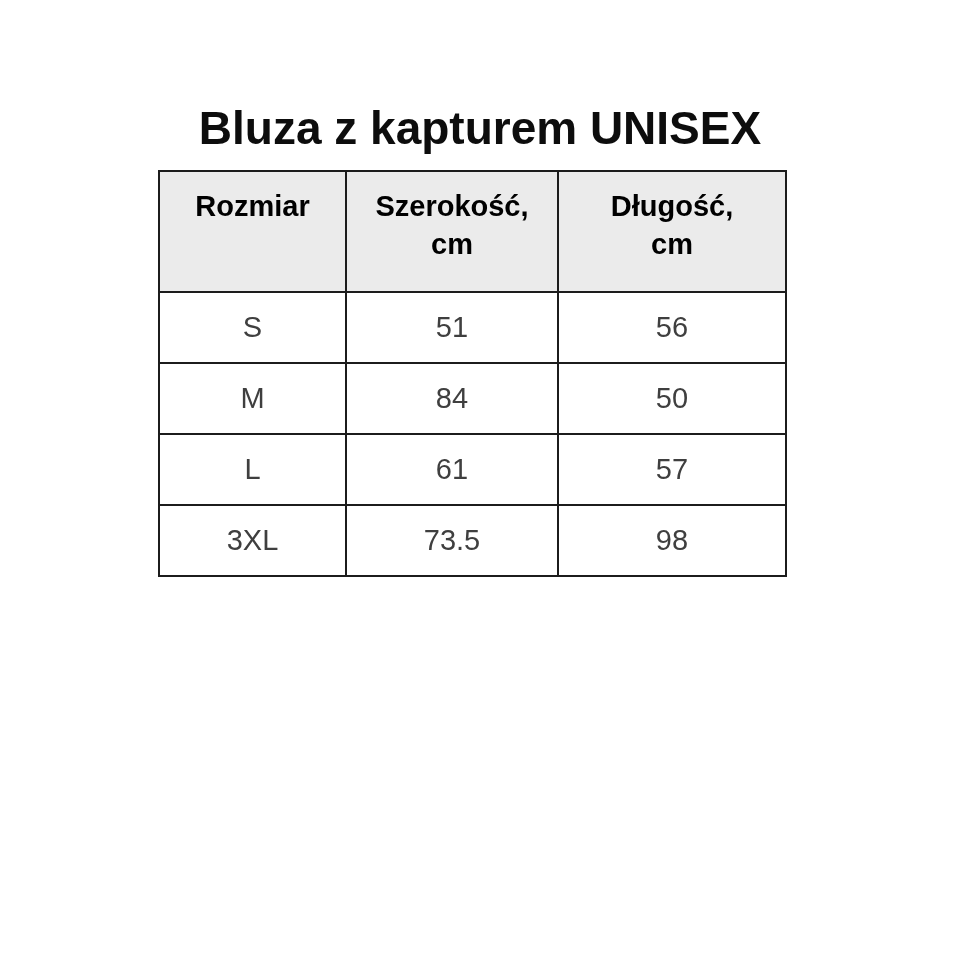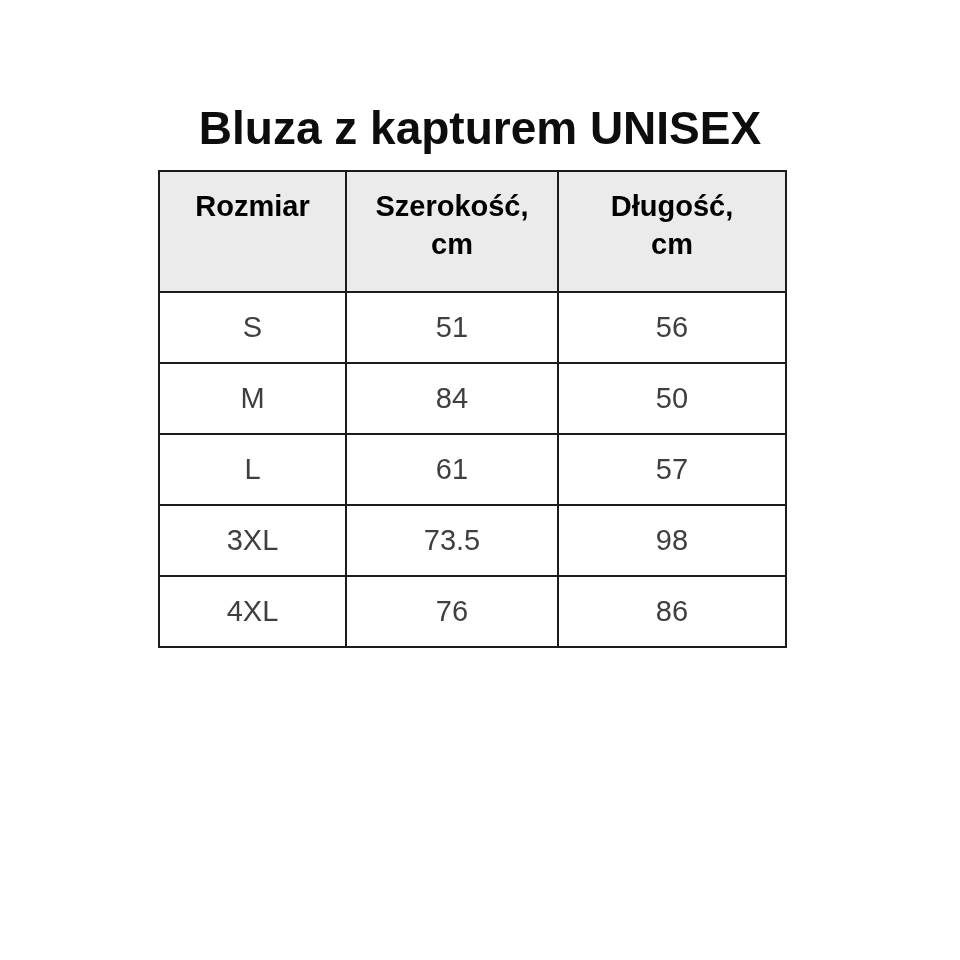--- a/index.html
+++ b/index.html
@@ -123,25 +123,20 @@
         <tr>
           <td>L</td>
           <td>61</td>
           <td>57</td>
         </tr>
         <tr>
           <td>3XL</td>
           <td>73.5</td>
           <td>98</td>
         </tr>
-        <tr>
-          <td>4XL</td>
-          <td>76</td>
-          <td>86</td>
-        </tr>
       </tbody>
   </table>
 
   <div class="care-icons">
 
     <div class="care-icon">
       <svg width="78" height="78" viewBox="0 0 100 100">
         <path class="stroke" stroke-width="6.5" d="M 22 26 H 68 Q 75 26 76.5 33 L 83 67 L 83.5 71 L 9 71 Q 9 54 16 48 Q 23 42.5 34 42.5 H 75"></path>
         <circle class="fill" cx="47" cy="58" r="5.5"></circle>
       </svg>

